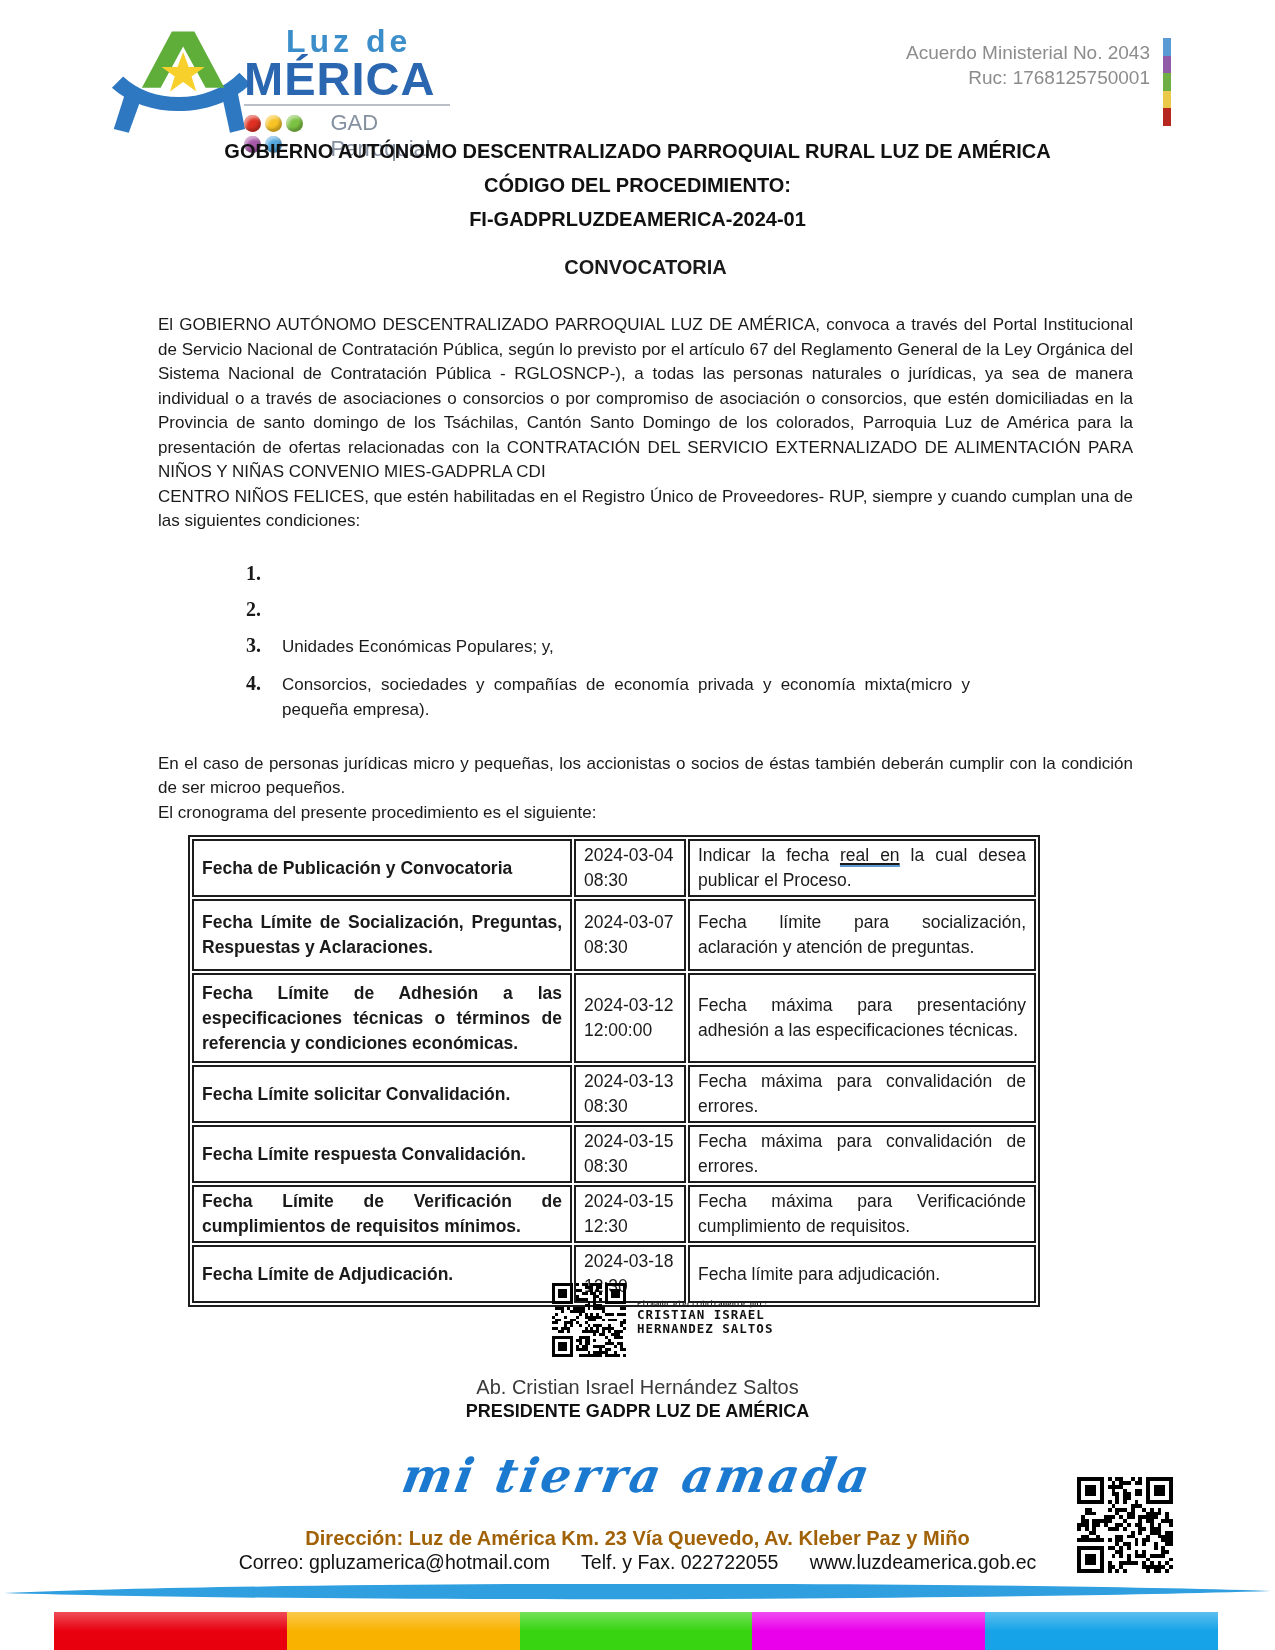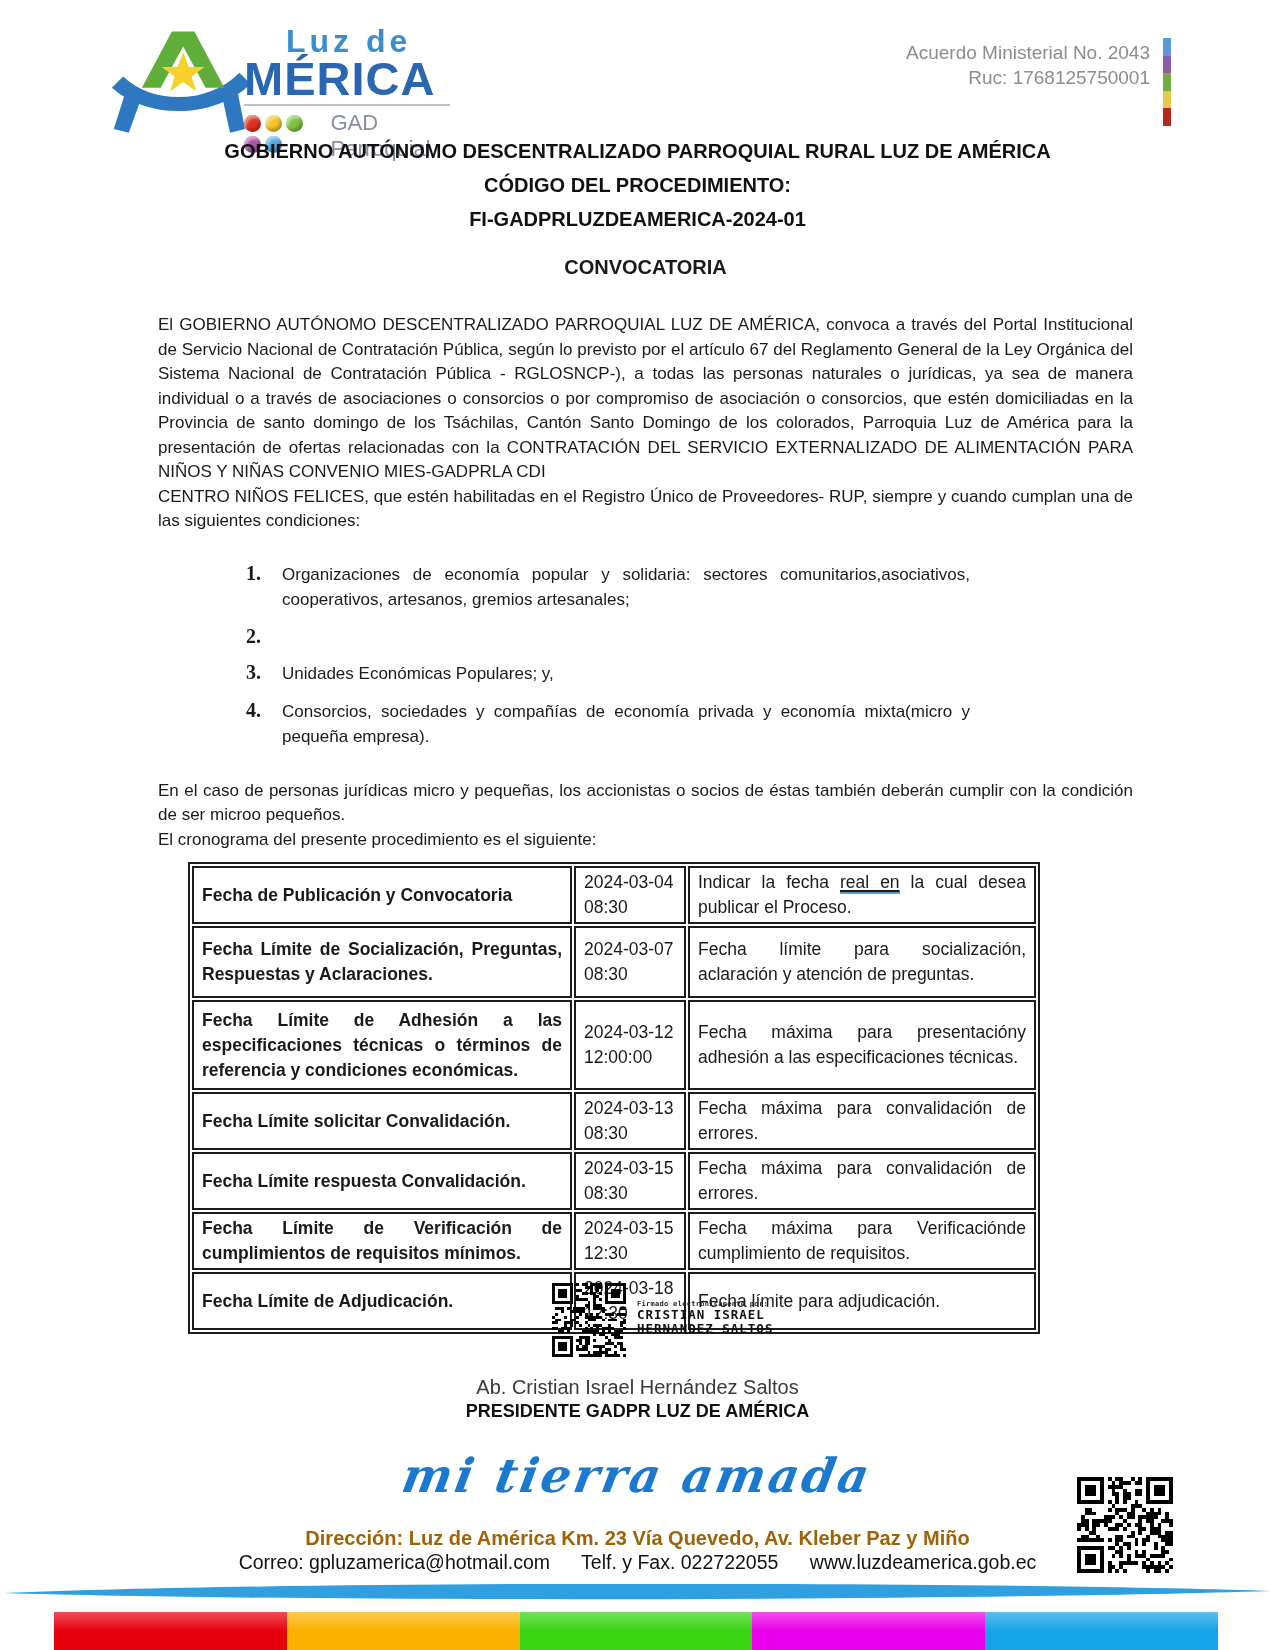--- a/index.html
+++ b/index.html
@@ -123,21 +123,20 @@
   </div>
 
   <div class="content">
     <h2 class="convocatoria">CONVOCATORIA</h2>
     <p>El GOBIERNO AUTÓNOMO DESCENTRALIZADO PARROQUIAL LUZ DE AMÉRICA, convoca a través del Portal Institucional de Servicio Nacional de Contratación Pública, según lo previsto por el artículo 67 del Reglamento General de la Ley Orgánica del Sistema Nacional de Contratación Pública - RGLOSNCP-), a todas las personas naturales o jurídicas, ya sea de manera individual o a través de asociaciones o consorcios o por compromiso de asociación o consorcios, que estén domiciliadas en la Provincia de santo domingo de los Tsáchilas, Cantón Santo Domingo de los colorados, Parroquia Luz de América para la presentación de ofertas relacionadas con la CONTRATACIÓN DEL SERVICIO EXTERNALIZADO DE ALIMENTACIÓN PARA NIÑOS Y NIÑAS CONVENIO MIES-GADPRLA CDI</p>
     <p>CENTRO NIÑOS FELICES, que estén habilitadas en el Registro Único de Proveedores- RUP, siempre y cuando cumplan una de las siguientes condiciones:</p>
 
     <div class="conditions">
         <div class="cond-item">
           <span class="num">1.</span>
-          <span class="cond-text">Organizaciones de economía popular y solidaria: sectores comunitarios,asociativos, cooperativos, artesanos, gremios artesanales;</span>
         </div>
         <div class="cond-item">
           <span class="num">2.</span>
         </div>
         <div class="cond-item">
           <span class="num">3.</span>
           <span class="cond-text">Unidades Económicas Populares; y,</span>
         </div>
         <div class="cond-item">
           <span class="num">4.</span>

